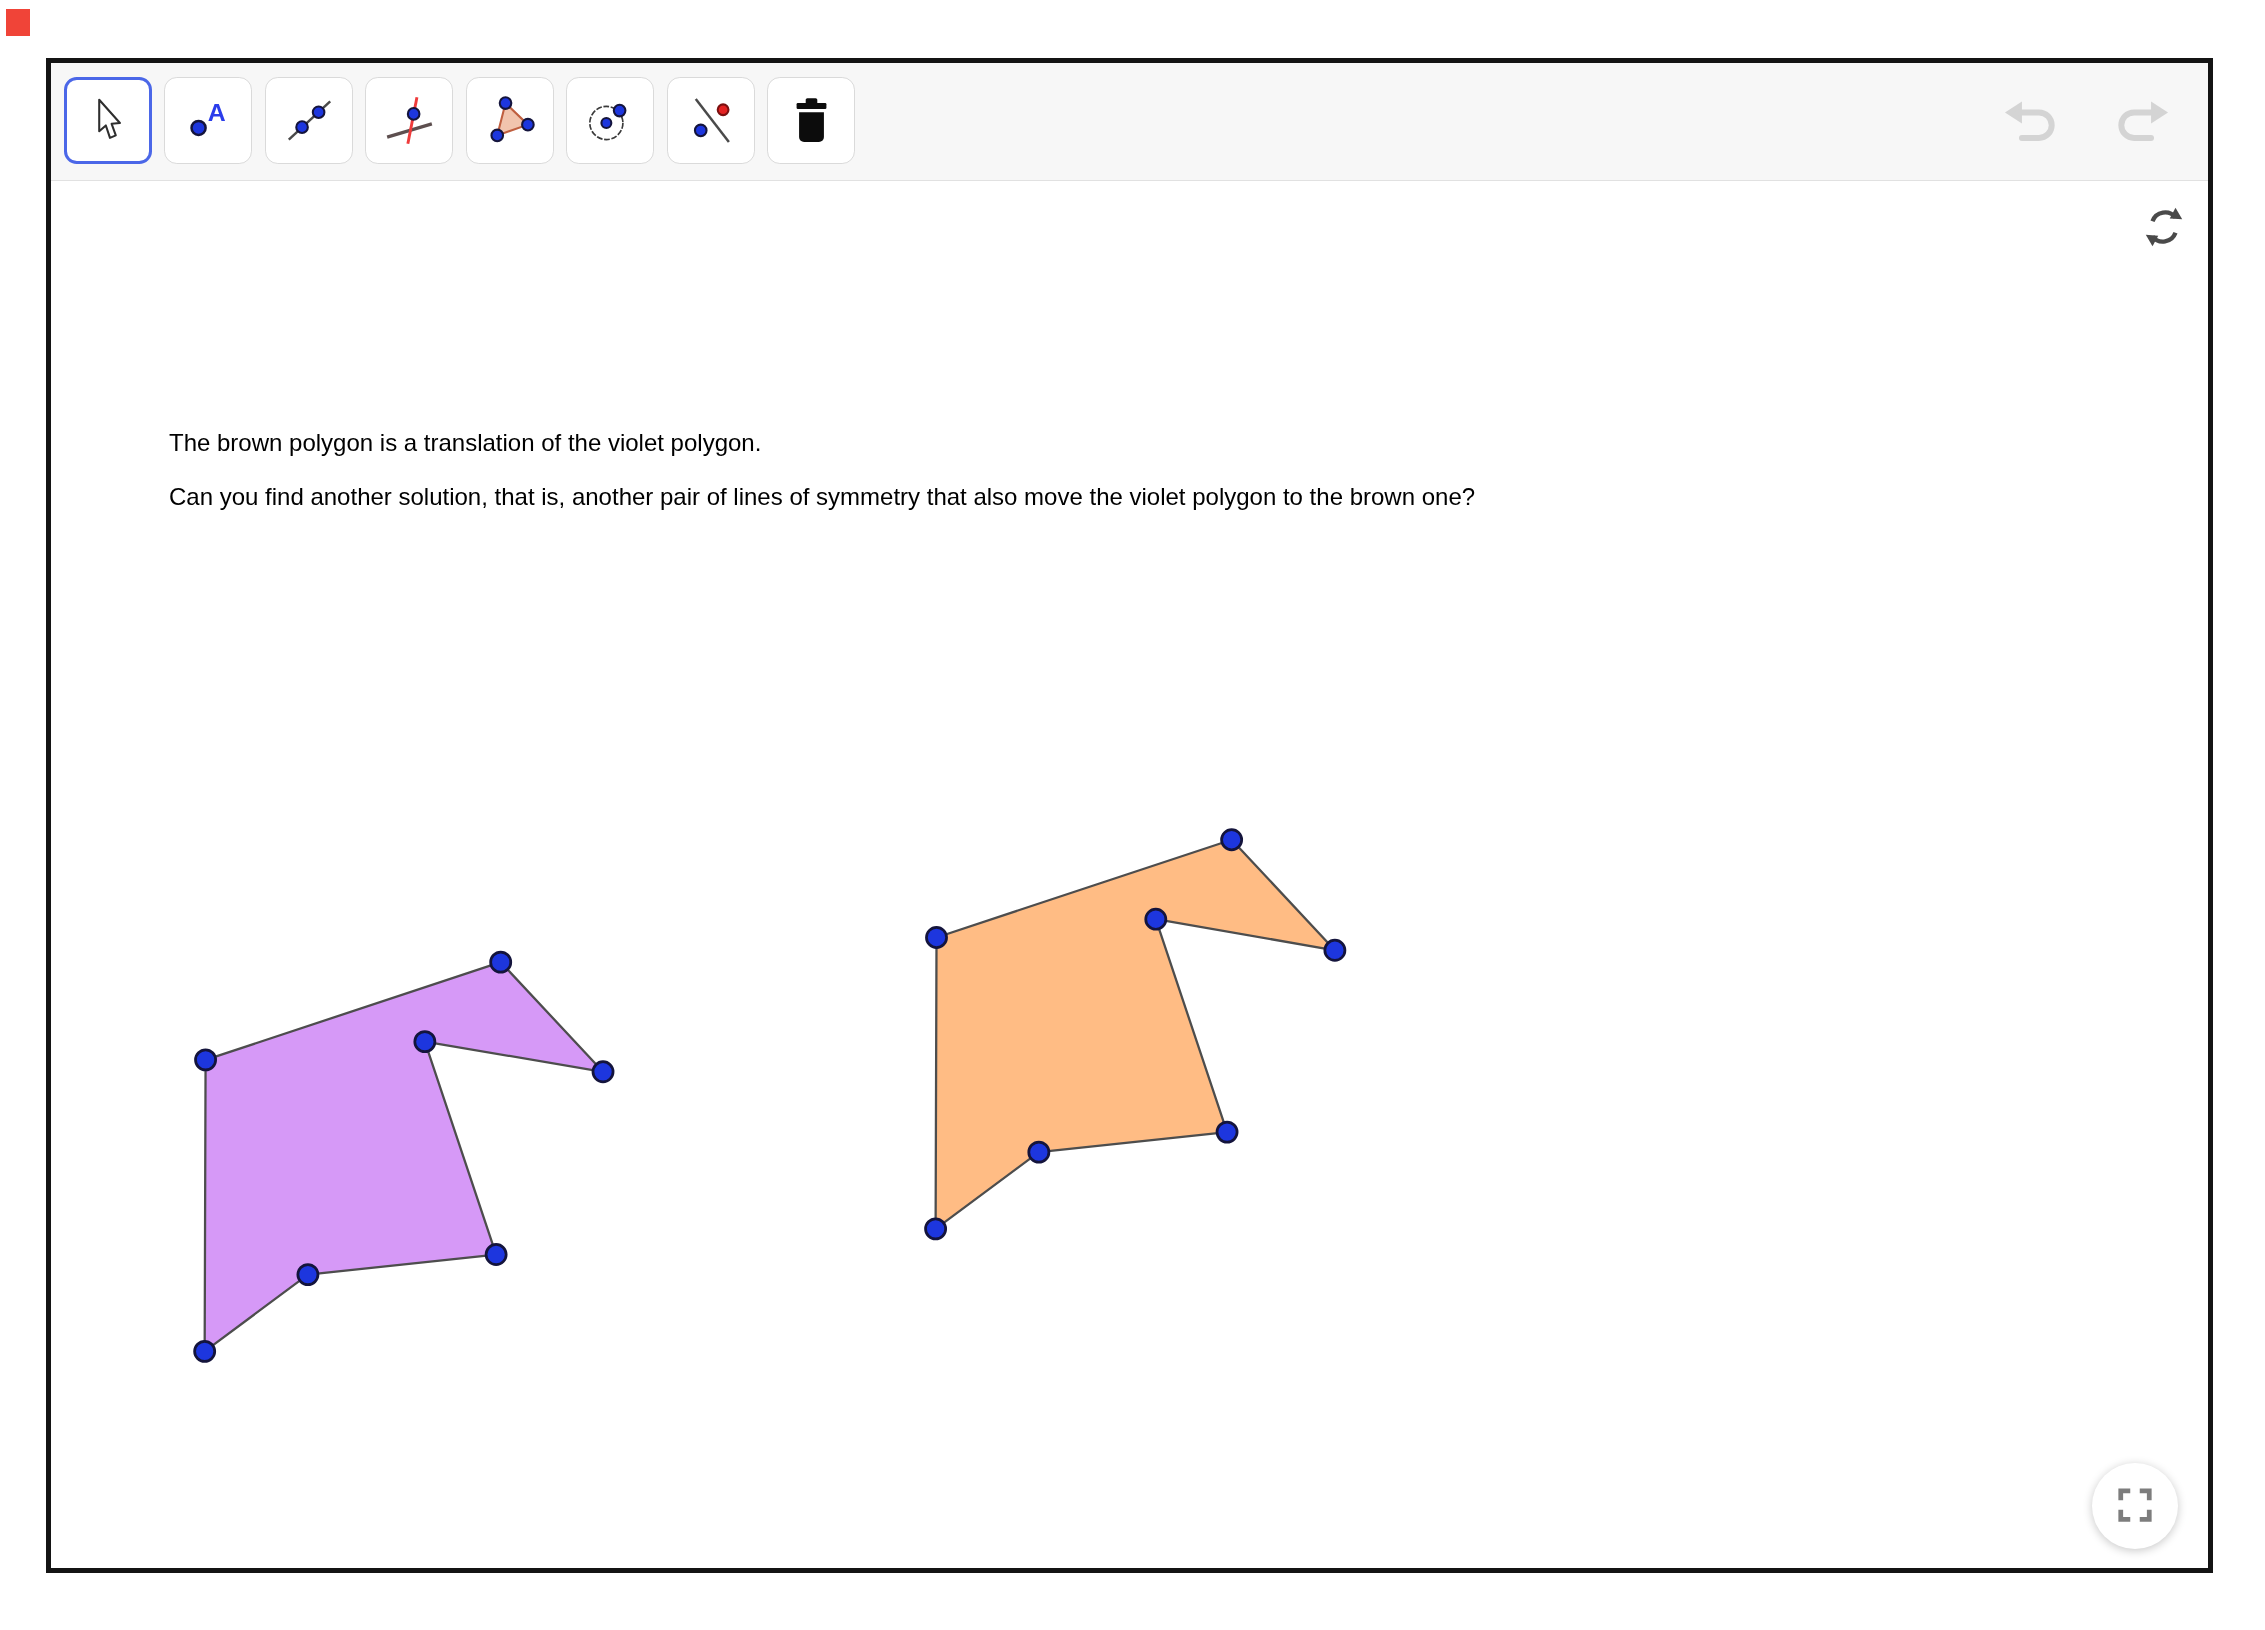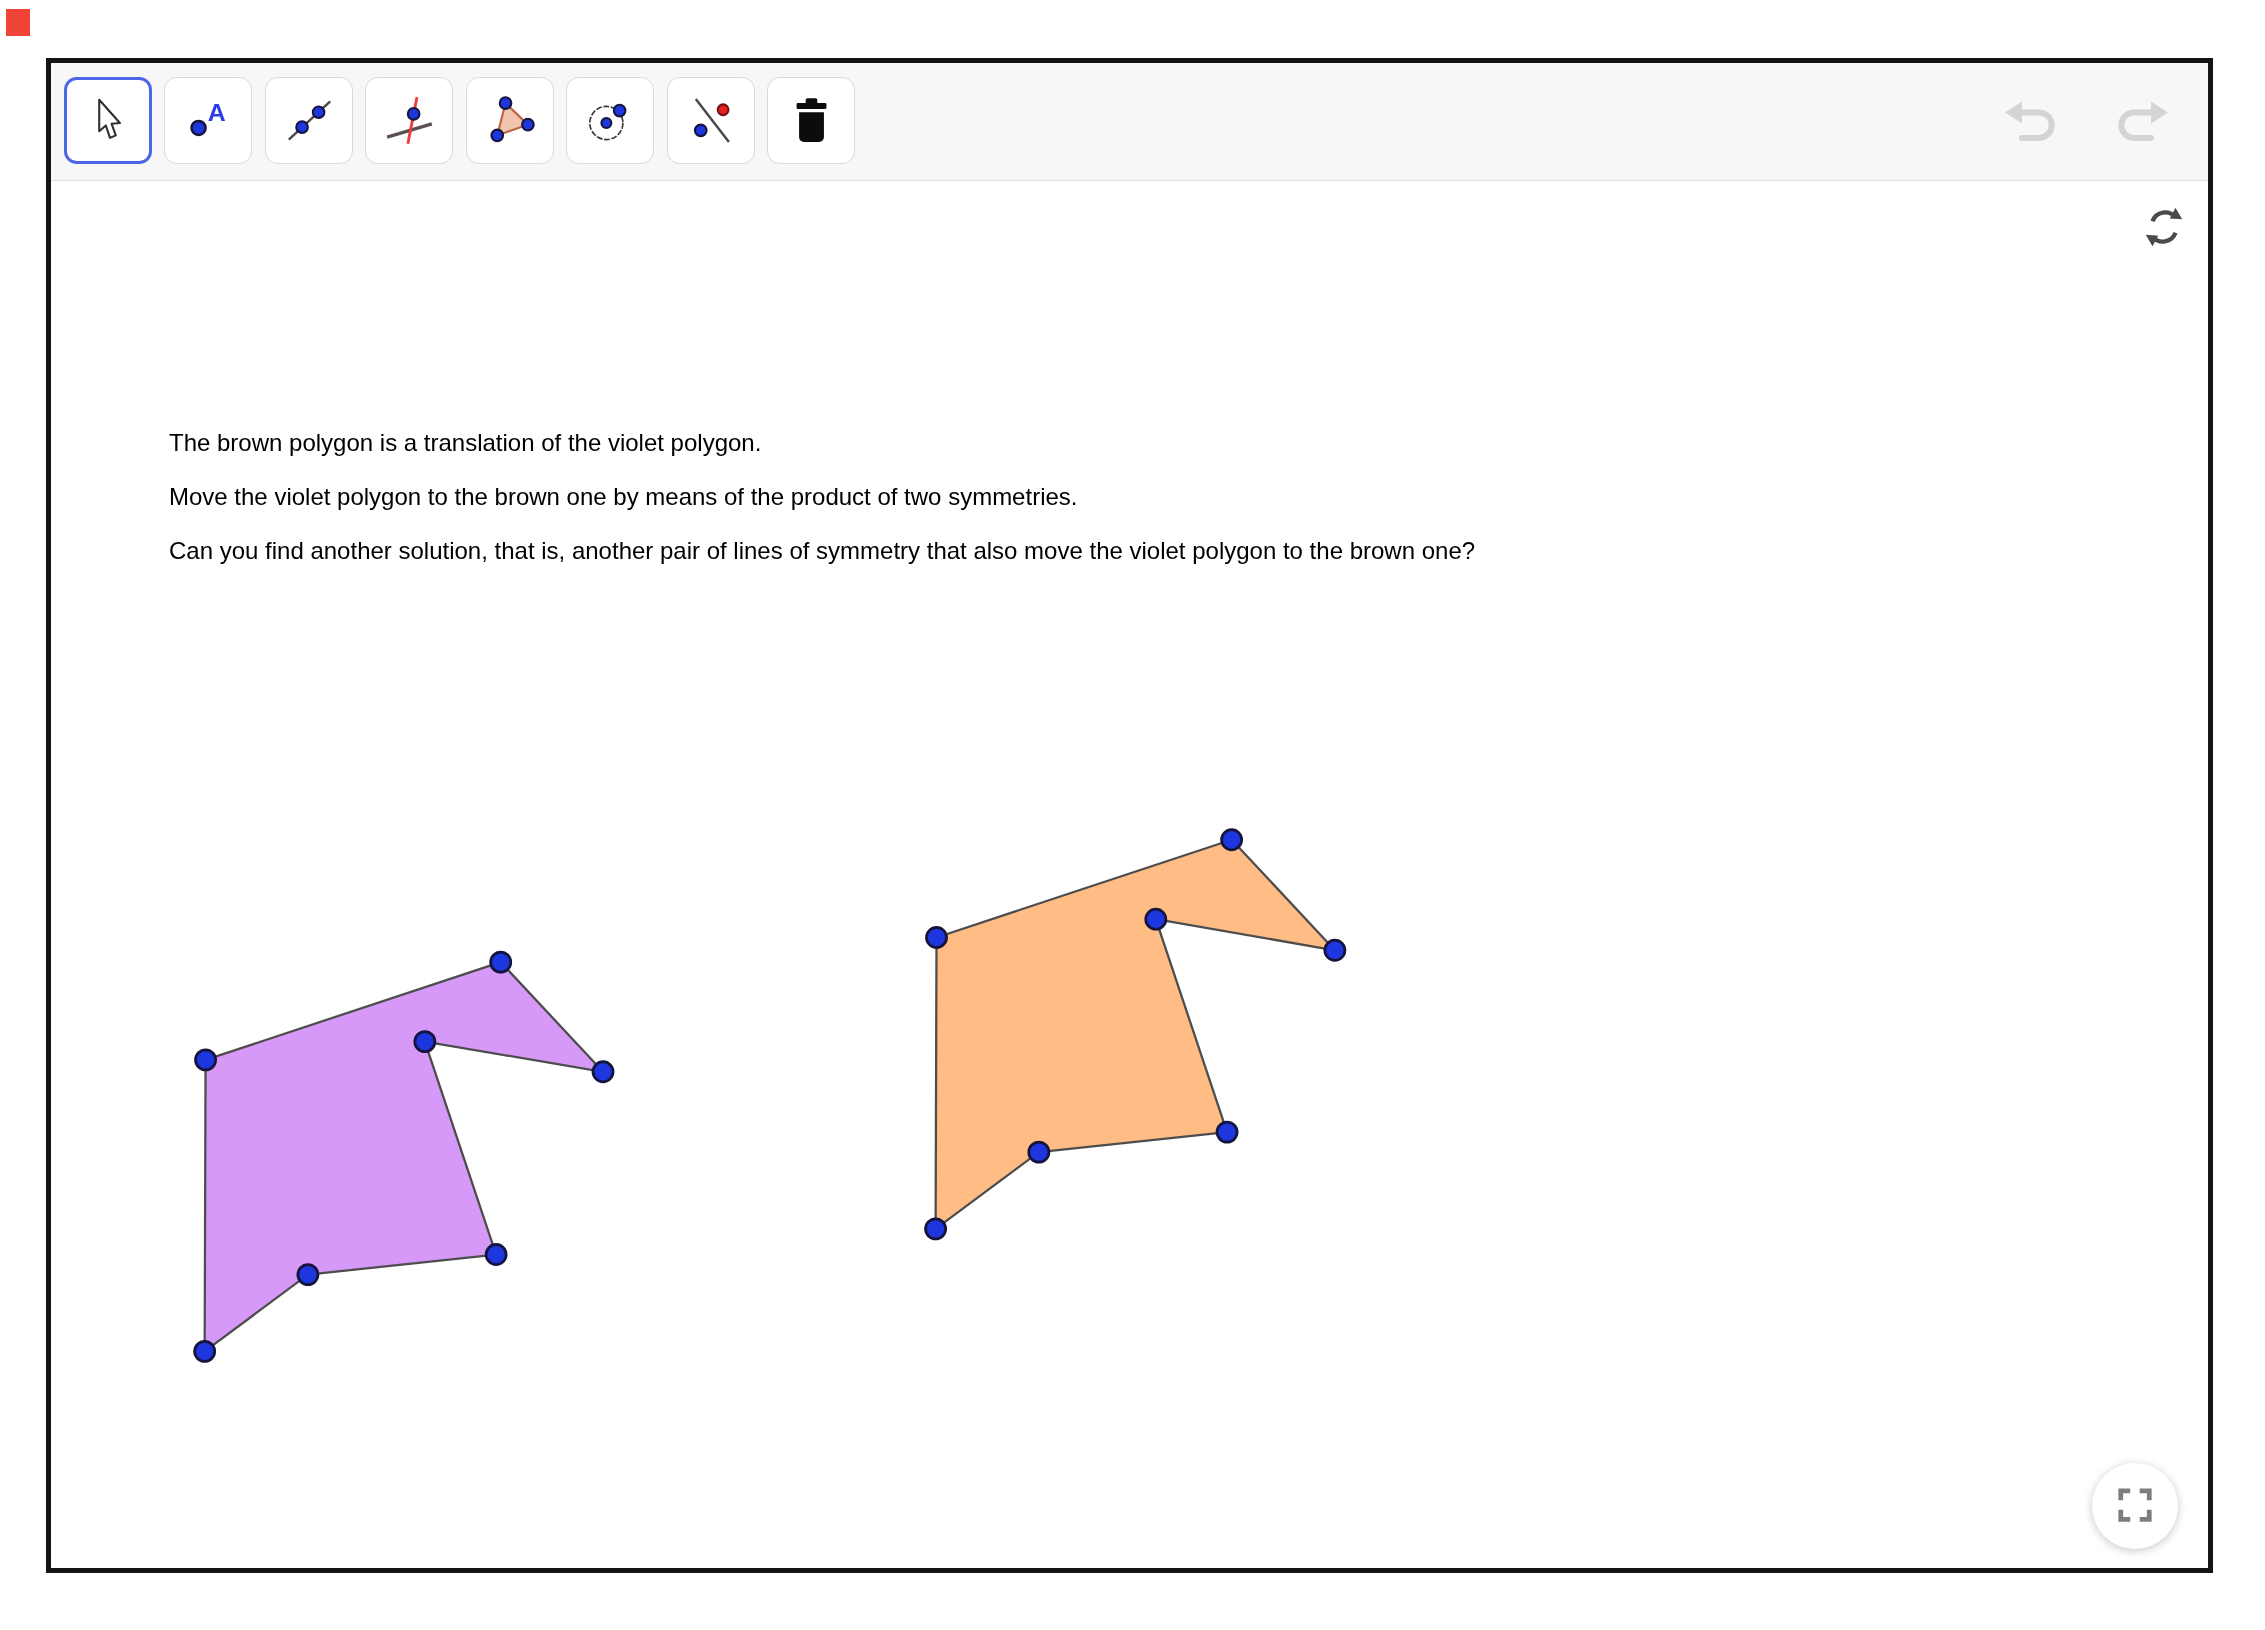--- a/index.html
+++ b/index.html
@@ -153,21 +153,20 @@
         <circle cx="1461" cy="1040" r="11" fill="#1d36de" stroke="#14143c" stroke-width="3"></circle>
         <circle cx="1265" cy="1006" r="11" fill="#1d36de" stroke="#14143c" stroke-width="3"></circle>
         <circle cx="1343" cy="1239" r="11" fill="#1d36de" stroke="#14143c" stroke-width="3"></circle>
         <circle cx="1137" cy="1261" r="11" fill="#1d36de" stroke="#14143c" stroke-width="3"></circle>
         <circle cx="1024" cy="1345" r="11" fill="#1d36de" stroke="#14143c" stroke-width="3"></circle>
       </g>
   </svg>
 
   <div class="instructions">
     <div>The brown polygon is a translation of the violet polygon.</div>
-    <div>Move the violet polygon to the brown one by means of the product of two symmetries.</div>
     <div>Can you find another solution, that is, another pair of lines of symmetry that also move the violet polygon to the brown one?</div>
   </div>
 
   <button class="round-btn refresh-btn">
     <span>
       <svg width="46" height="46" viewBox="0 0 48 48">
         <path d="M12 18 A14 14 0 0 1 36 14" fill="none" stroke="#4a4a4a" stroke-width="4.5"></path>
         <polygon points="36,4 43,16 30,15" fill="#4a4a4a"></polygon>
         <path d="M36 30 A14 14 0 0 1 12 34" fill="none" stroke="#4a4a4a" stroke-width="4.5"></path>
         <polygon points="12,44 5,32 18,33" fill="#4a4a4a"></polygon>

